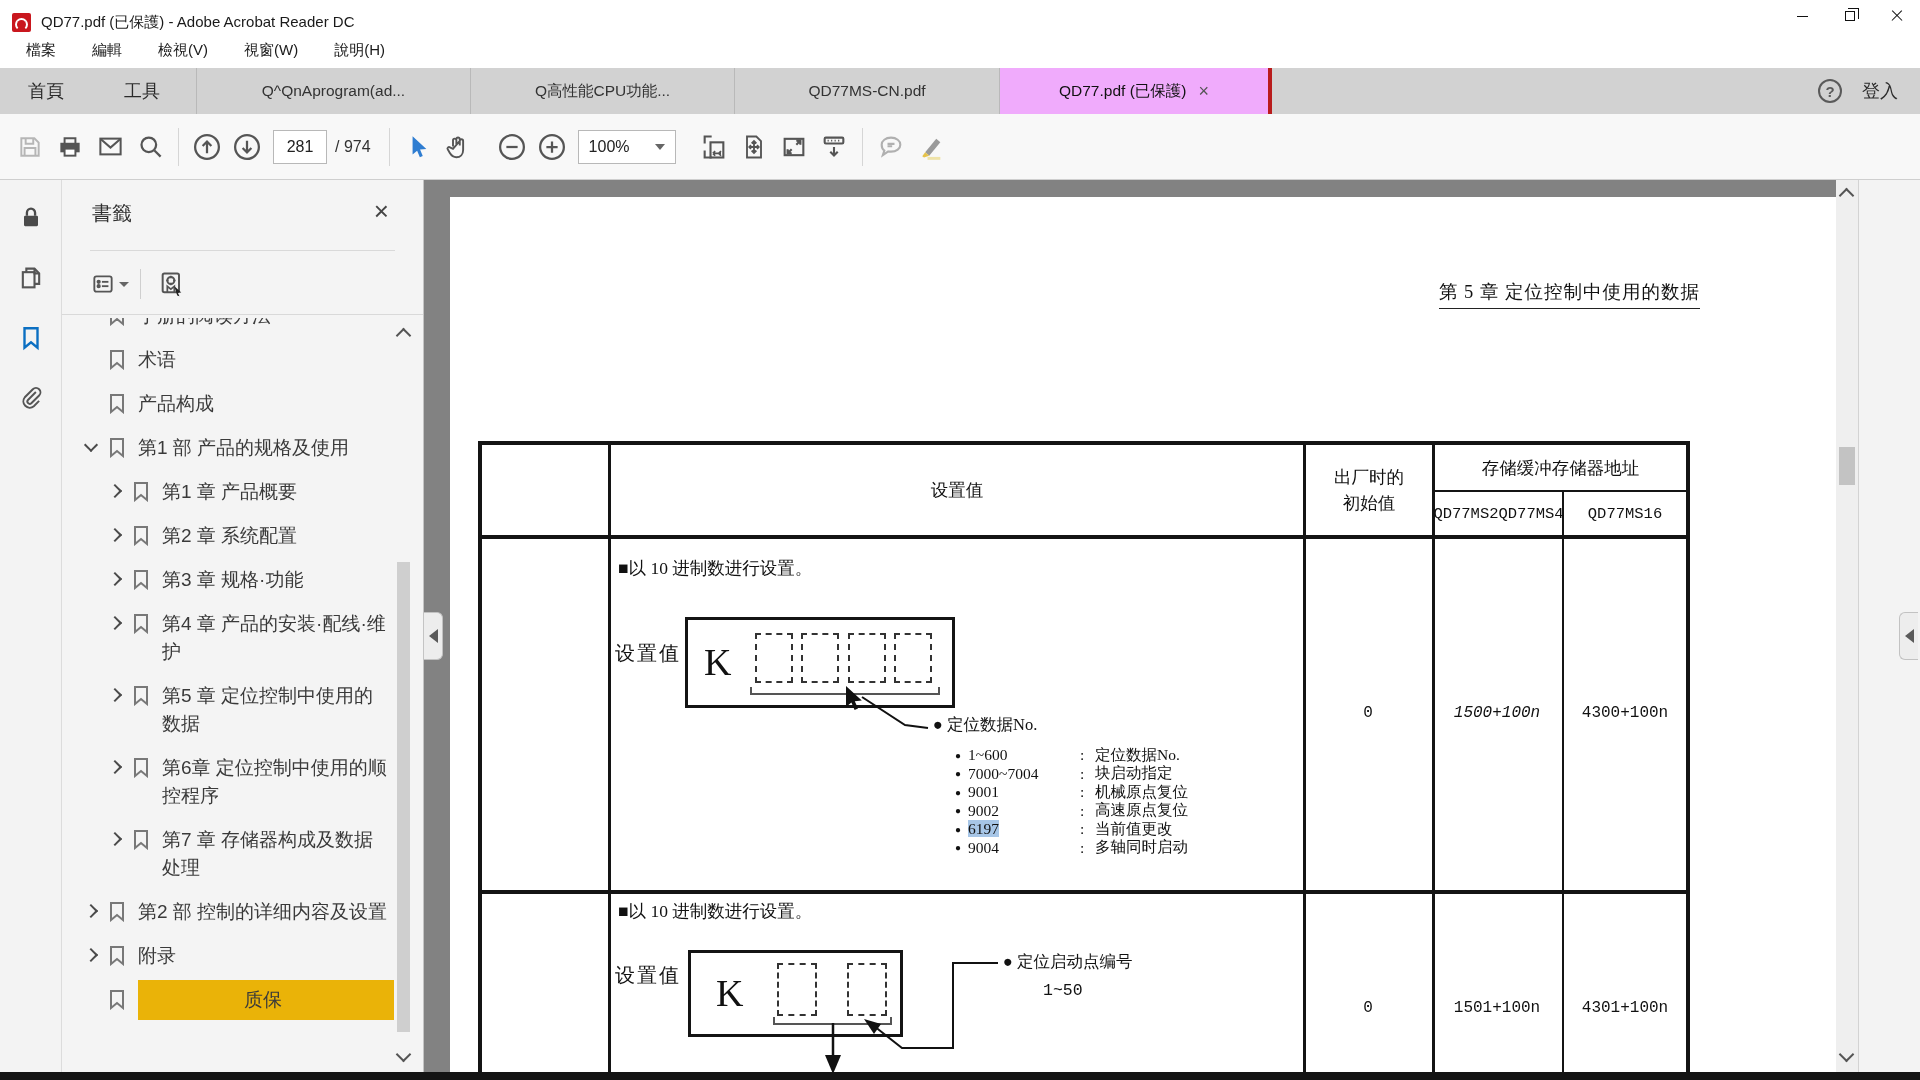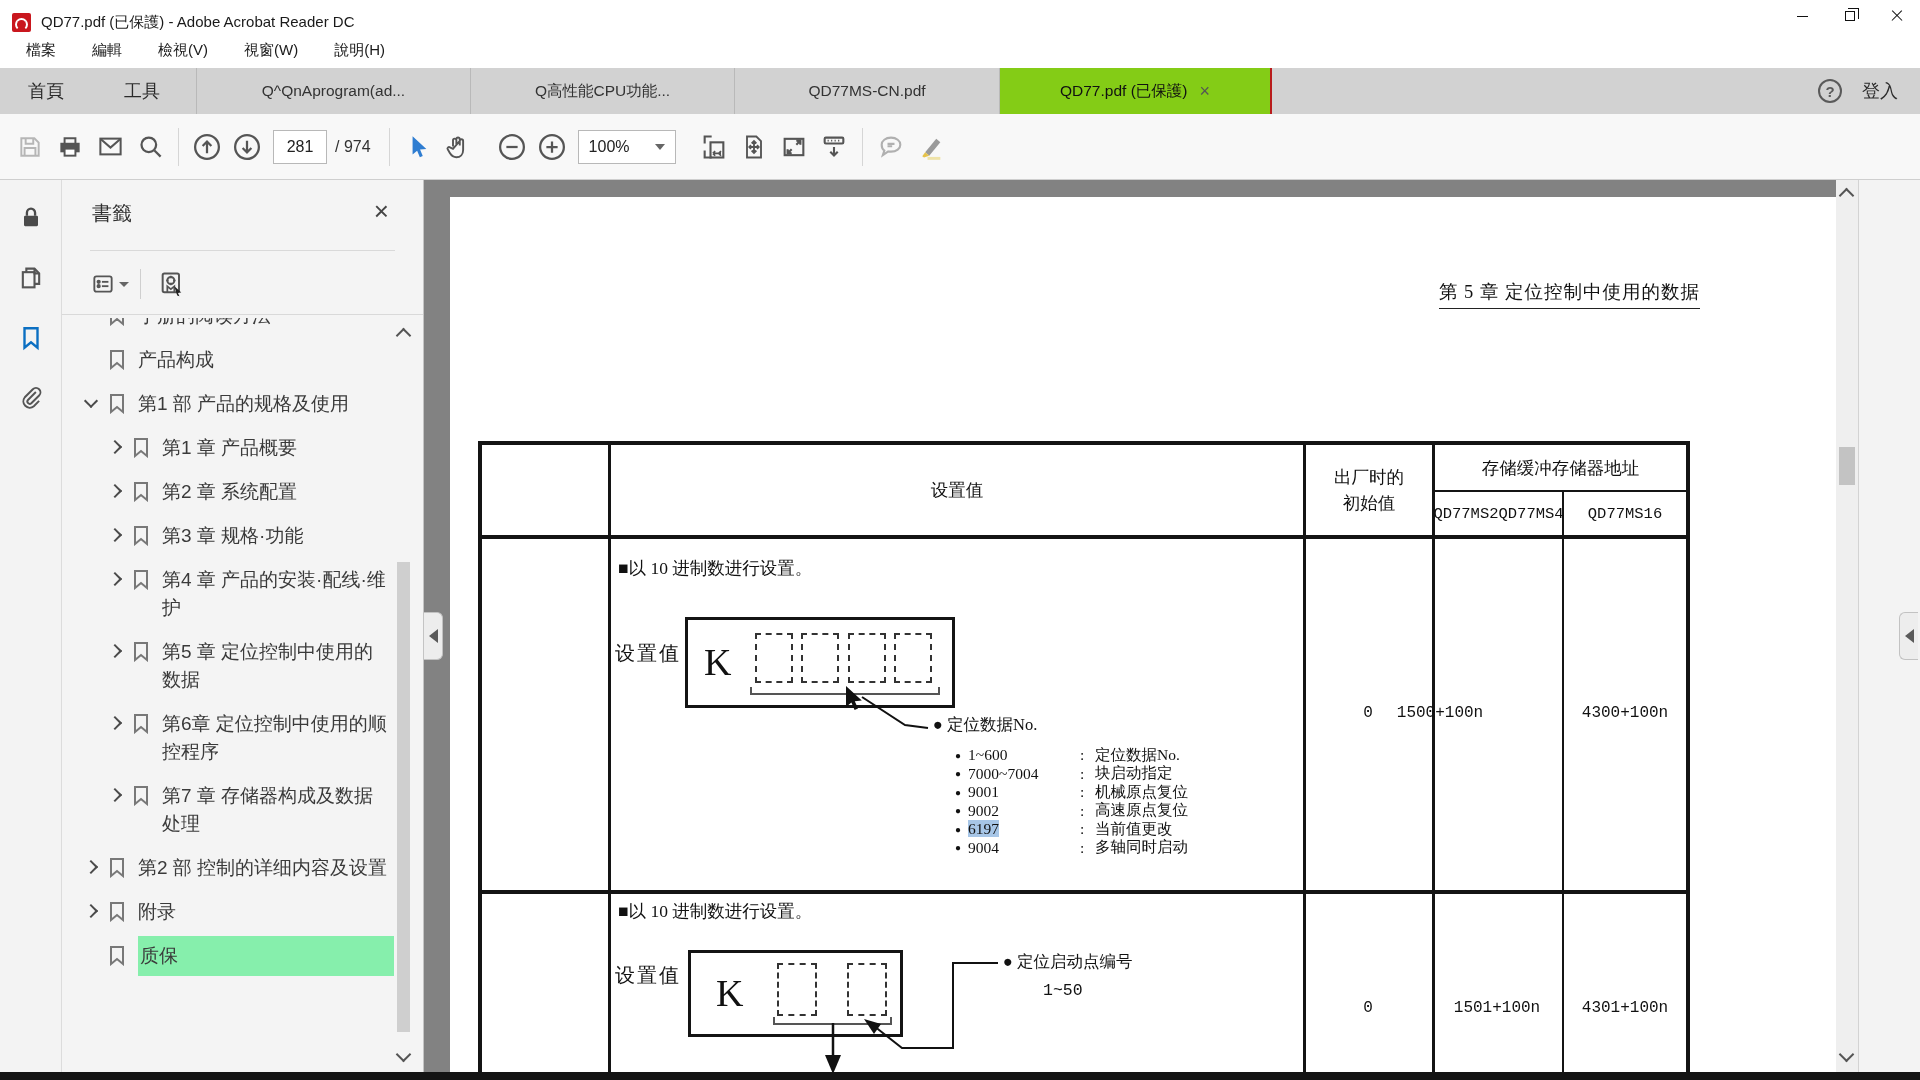--- a/index.html
+++ b/index.html
@@ -24,21 +24,21 @@
 
   
   .menubar { position:absolute; left:0; top:32px; width:1920px; height:36px; background:#fff; display:flex; align-items:center; padding-left:14px; gap:12px; }
   .menu-item { font-size:15px; color:#1a1a1a; padding:6px 12px; }
 
   
   .tabbar { position:absolute; left:0; top:68px; width:1920px; height:46px; background:#d2d2d2; display:flex; align-items:stretch; }
   .tab-simple { display:flex; align-items:center; font-size:18px; color:#2b2b2b; padding:0 22px; }
   .tab-doc { display:flex; align-items:center; justify-content:center; font-size:15.5px; color:#333; border-left:1px solid #b9b9b9; padding:0 14px; white-space:nowrap; overflow:hidden; text-overflow:ellipsis; }
   .tab-doc .lbl { overflow:hidden; text-overflow:ellipsis; white-space:nowrap; }
-  .tab-doc.active { background:#84cc16; border-right:2px solid #b91c1c; color:#111; }
+  .tab-doc.active { background:#f0abfc; border-right:4px solid #b91c1c; color:#111; }
   .tab-close { margin-left:12px; font-size:18px; color:#555; line-height:1; }
   .tabbar-right { position:absolute; right:0; top:0; height:46px; display:flex; align-items:center; gap:20px; padding-right:22px; }
   .help-circle { width:24px; height:24px; border:2px solid #5a5a5a; border-radius:50%; color:#5a5a5a; font-size:15px; font-weight:bold; display:flex; align-items:center; justify-content:center; }
   .signin { font-size:18px; color:#2b2b2b; }
 
   
   .toolbar { position:absolute; left:0; top:114px; width:1920px; height:66px; background:#f8f8f8; border-bottom:1px solid #cfcfcf; display:flex; align-items:center; padding-left:10px; }
   .tbtn { width:40px; height:40px; display:flex; align-items:center; justify-content:center; border-radius:3px; flex:none; }
   .tsep { width:1px; height:38px; background:#d6d6d6; margin:0 8px; flex:none; }
   .page-box { width:54px; height:34px; background:#fff; border:1px solid #b8b8b8; display:flex; align-items:center; justify-content:center; font-size:16px; color:#222; margin-left:6px; flex:none;}
@@ -63,21 +63,21 @@
   .tree { position:absolute; left:0; top:138px; width:332px; bottom:0; overflow:hidden; }
   .bm-item { display:flex; align-items:flex-start; margin-bottom:16px; }
   .bm-item.first { margin-top:-16px; }
   .lvl0 { padding-left:24px; } .lvl1 { padding-left:48px; }
   .chev { width:10px; height:10px; border-right:2px solid #4a4a4a; border-bottom:2px solid #4a4a4a; display:inline-block; flex:none; margin-top:8px; }
   .chev.r { transform:rotate(-45deg); }
   .chev.d { transform:rotate(45deg); margin-top:6px; }
   .chev.none { visibility:hidden; border:none; }
   .bmk-ic { flex:none; margin:3px 12px 0 12px; }
   .bm-label { font-size:19px; line-height:28px; color:#3a3a3a; flex:1; padding-right:4px; }
-  .bm-item.selected .bm-label { background:#86efac; padding:6px 8px 6px 2px; margin:-6px 0; }
+  .bm-item.selected .bm-label { background:#eab308; padding:6px 8px 6px 2px; margin:-6px 0;text-align:center; }
 
   .pscroll { position:absolute; left:332px; top:140px; width:20px; bottom:0; }
   .pscroll .thumb { position:absolute; left:3px; top:242px; width:13px; height:470px; background:#cfcfcf; }
   .sc-chev { position:absolute; left:4px; width:11px; height:11px; border-right:2px solid #555; border-bottom:2px solid #555; }
   .sc-up { top:10px; transform:rotate(-135deg); }
   .sc-dn { bottom:12px; transform:rotate(45deg); }
 
   
   .handle { position:absolute; width:19px; height:48px; background:#ededed; border:1px solid #c2c2c2; display:flex; align-items:center; justify-content:center; }
   .handle-left { left:424px; top:612px; border-radius:0 6px 6px 0; border-left:none; }
@@ -339,20 +339,27 @@
     </div>
     <div class="panel-div2"></div>
 
     <div class="tree">
       <div class="bm-item lvl0 first">
         <span class="chev none"></span>
         <svg class="bmk-ic" width="18" height="21" viewBox="0 0 18 21">
             <path d="M3 2h12v17l-6-5-6 5z" fill="none" stroke="#787878" stroke-width="2"></path>
           </svg>
         <span class="bm-label">手册的阅读方法</span>
+      </div>
+      <div class="bm-item lvl0">
+        <span class="chev none"></span>
+        <svg class="bmk-ic" width="18" height="21" viewBox="0 0 18 21">
+            <path d="M3 2h12v17l-6-5-6 5z" fill="none" stroke="#787878" stroke-width="2"></path>
+          </svg>
+        <span class="bm-label">术语</span>
       </div>
       <div class="bm-item lvl0">
         <span class="chev none"></span>
         <svg class="bmk-ic" width="18" height="21" viewBox="0 0 18 21">
             <path d="M3 2h12v17l-6-5-6 5z" fill="none" stroke="#787878" stroke-width="2"></path>
           </svg>
         <span class="bm-label">产品构成</span>
       </div>
       <div class="bm-item lvl0">
         <span class="chev d"></span>
@@ -517,21 +524,21 @@
           </div>
           <div class="dlist-row">
             <span class="b">●</span>
               <span class="v">9004</span>
               <span class="c">:</span>
               <span class="d">多轴同时启动</span>
           </div>
         </div>
 
         <div class="cell mono" style="left:829px; top:98px; width:122px; height:347px;">0</div>
-        <div class="cell mono" style="left:900px; top:98px; width:124px; height:347px;">1500+100n</div>
+        <div class="cell mono" style="left:957px; top:98px; width:124px; height:347px;font-style:italic;">1500+100n</div>
         <div class="cell mono" style="left:1089px; top:98px; width:116px; height:347px;">4300+100n</div>
 
         <div class="row-head" style="left:140px; top:458px;">■以 10 进制数进行设置。</div>
         <div class="setlabel" style="left:137px; top:521px;">设置值</div>
         <div class="kbox" style="left:210px; top:509px; width:215px; height:87px;">
           <span class="kletter" style="left:25px; top:18px;">K</span>
           <div class="dashbox" style="left:86px; top:10px; width:40px; height:53px;"></div>
           <div class="dashbox" style="left:156px; top:10px; width:40px; height:53px;"></div>
           <div class="bracket" style="left:82px; top:64px; width:119px; height:8px;"></div>
         </div>

